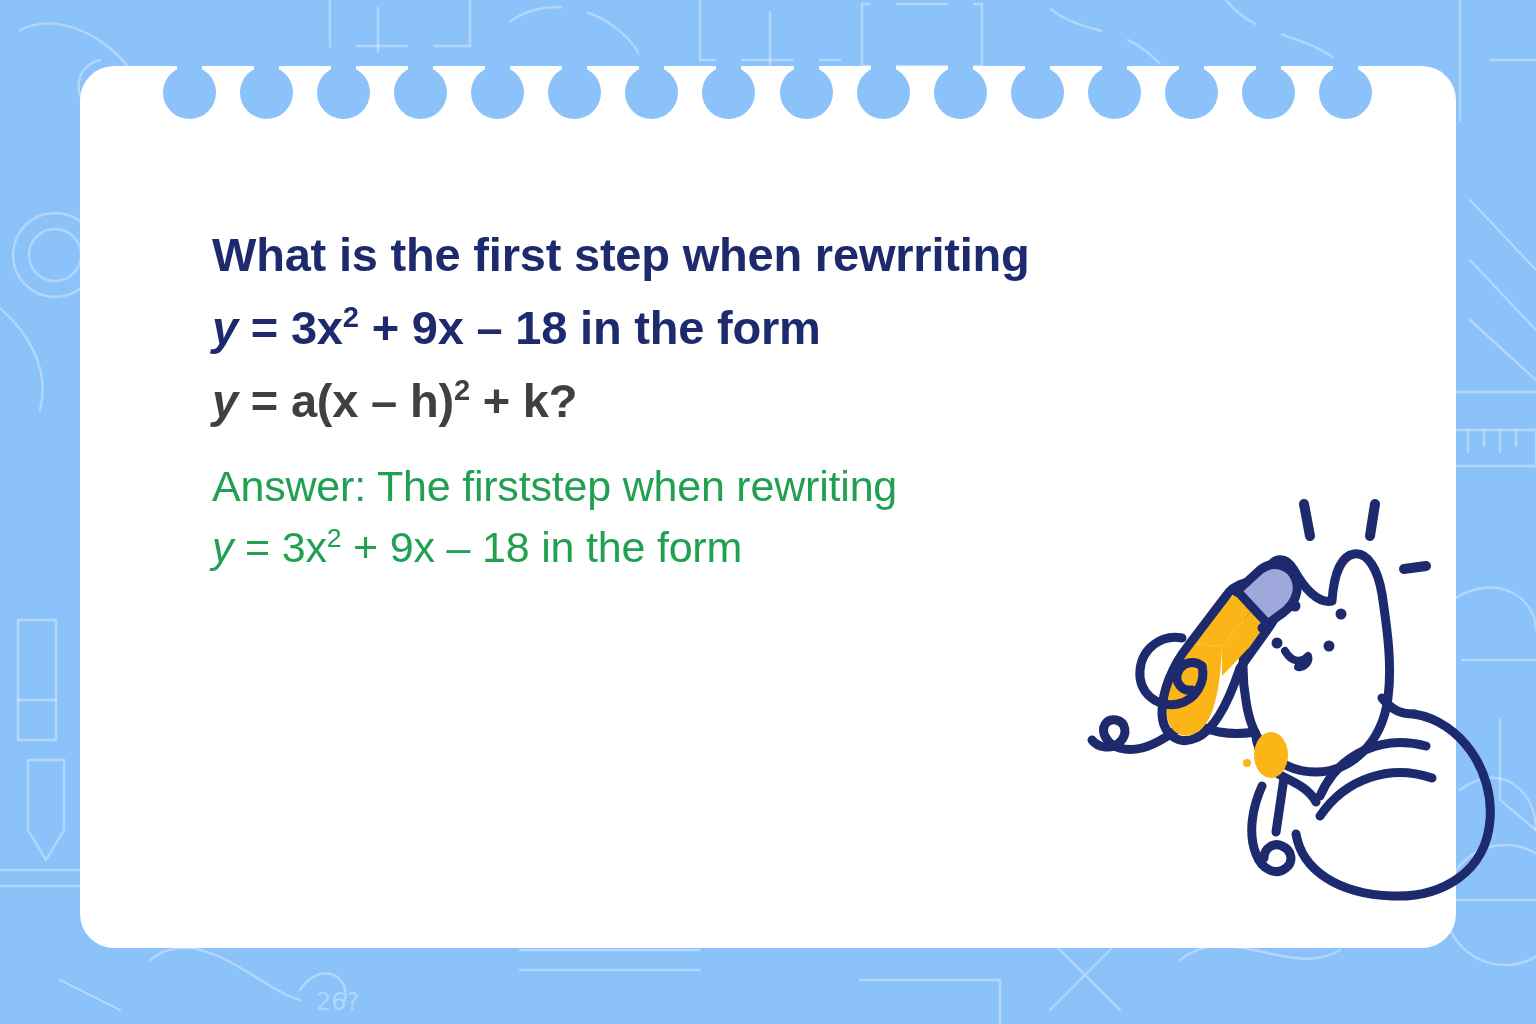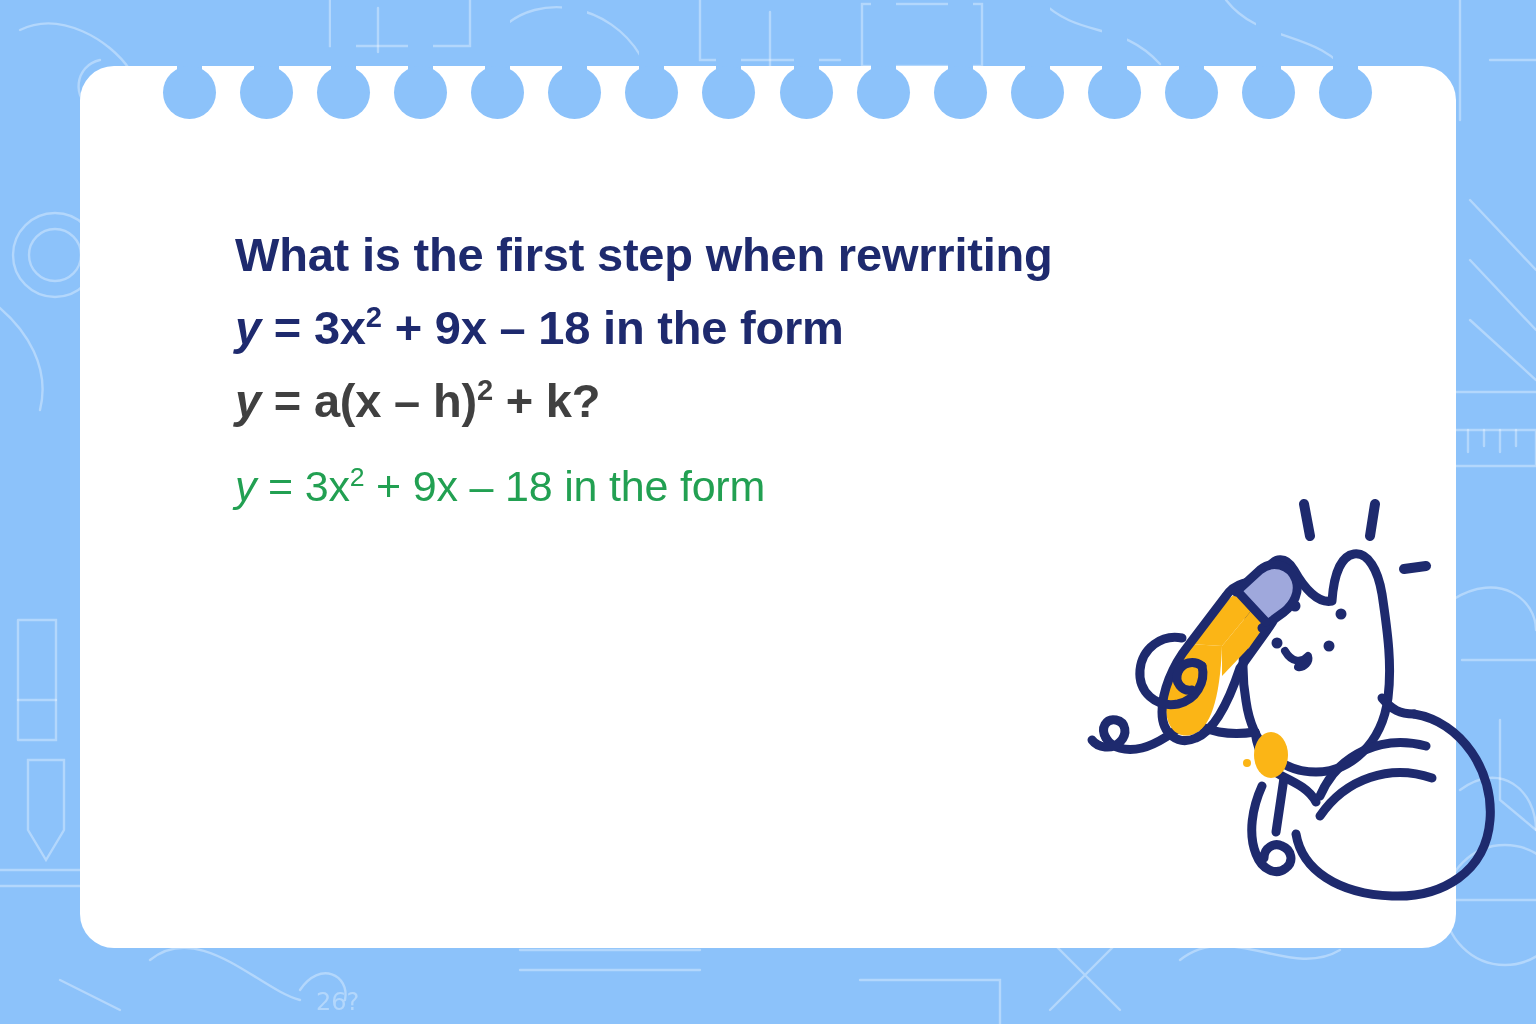--- a/index.html
+++ b/index.html
@@ -66,21 +66,21 @@
     left: -14px;
     width: 53px;
     height: 53px;
     background: #8cc2fa;
     border-radius: 50%;
   }
 
   
   #content {
     position: absolute;
-    left: 155px;
+    left: 132px;
     top: 152px;
     width: 1120px;
   }
 
   .q-line, .a-line {
     white-space: nowrap;
     letter-spacing: -0.2px;
   }
 
   .q-line {
@@ -197,20 +197,21 @@
 
   <div id="content">
 
     <div id="question-block">
       <div class="q-line">What is the first step when rewrriting</div>
       <div class="q-line"><span class="italic-var">y</span> = 3x<sup>2</sup> + 9x – 18 in the form</div>
       <div class="q-line green"><span class="italic-var">y</span> = a(x – h)<sup>2</sup> + k?</div>
     </div>
 
     <div id="answer-block">
+      <div class="a-line">Answer: The firststep when rewriting</div>
       <div class="a-line"><span class="italic-var">y</span> = 3x<sup>2</sup> + 9x – 18 in the form</div>
     </div>
 
   </div>
 
 
   <svg id="mascot" viewBox="0 0 440 420" xmlns="http://www.w3.org/2000/svg">
     <g fill="none" stroke="#1e2a6e" stroke-width="9" stroke-linecap="round" stroke-linejoin="round">
 
       <line x1="234" y1="18" x2="240" y2="50" stroke-width="10"></line>

